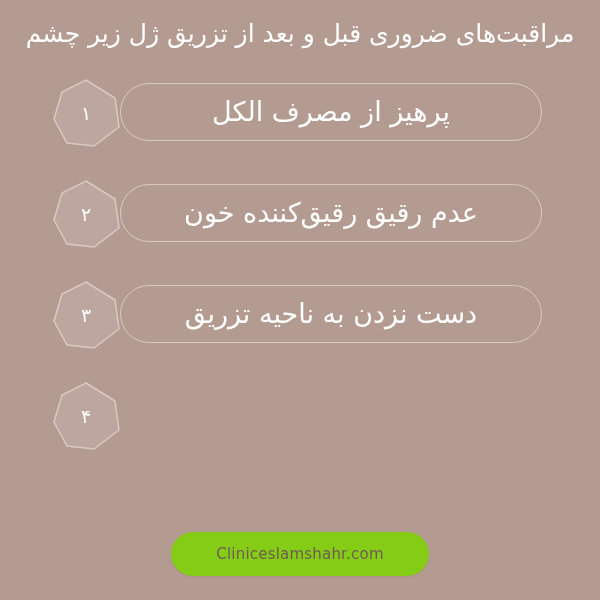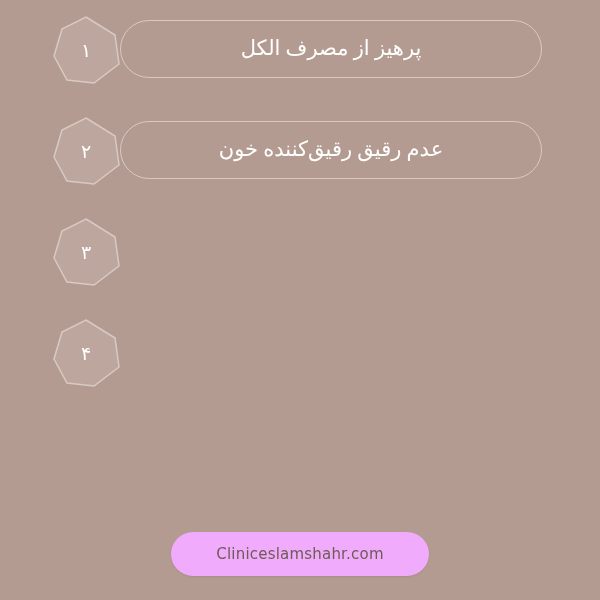--- a/index.html
+++ b/index.html
@@ -62,27 +62,26 @@
     border: 1px solid #d8cac3;
     border-radius: 32px;
     background: transparent;
     display: flex;
     align-items: center;
     justify-content: center;
     box-sizing: border-box;
   }
   .pill-label {
     color: #ffffff;
-    font-size: 21px;
+    font-size: 27px;
     line-height: 1.2;
     direction: rtl;
     text-align: center;
     padding: 0 16px;
     white-space: nowrap;
-    font-family: Liberation Serif, serif;
   }
   .badge {
     position: absolute;
     left: 0;
     top: 0;
     width: 72px;
     height: 72px;
     display: flex;
     align-items: center;
     justify-content: center;
@@ -99,41 +98,44 @@
     line-height: 1;
     direction: rtl;
   }
   .footer {
     height: 92px;
     display: flex;
     align-items: center;
     justify-content: center;
   }
   .footer-chip {
-    background: #f0abfc;
+    background: #84cc16;
     border-radius: 22px;
     height: 44px;
     min-width: 258px;
     display: flex;
     align-items: center;
     justify-content: center;
     box-shadow: 0 1px 2px rgba(0,0,0,0.08);
   }
   .footer-text {
     color: #6f5b53;
     font-size: 15px;
     direction: ltr;
     letter-spacing: 0.2px;
   }
 </style>
 </head>
 <body>
 
 <div class="poster">
 
+  <div class="title-bar">
+    <div class="title-text">مراقبت‌های ضروری قبل و بعد از تزریق ژل زیر چشم</div>
+  </div>
 
   <div class="list">
 
     <div class="row">
       <div class="pill">
         <span class="pill-label">پرهیز از مصرف الکل</span>
       </div>
       <div class="badge">
         <svg width="72" height="72" viewBox="0 0 72 72" aria-hidden="true">
           <polygon points="36,3 65,21 69,50 44,69 17,66 4,42 12,15" fill="#bda69d" stroke="#d8cac3" stroke-width="1.5"></polygon>
@@ -148,20 +150,23 @@
       </div>
       <div class="badge">
         <svg width="72" height="72" viewBox="0 0 72 72" aria-hidden="true">
           <polygon points="36,3 65,21 69,50 44,69 17,66 4,42 12,15" fill="#bda69d" stroke="#d8cac3" stroke-width="1.5"></polygon>
         </svg>
         <span class="badge-num">۲</span>
       </div>
     </div>
 
     <div class="row">
+      <div class="pill">
+        <span class="pill-label">دست نزدن به ناحیه تزریق</span>
+      </div>
       <div class="badge">
         <svg width="72" height="72" viewBox="0 0 72 72" aria-hidden="true">
           <polygon points="36,3 65,21 69,50 44,69 17,66 4,42 12,15" fill="#bda69d" stroke="#d8cac3" stroke-width="1.5"></polygon>
         </svg>
         <span class="badge-num">۳</span>
       </div>
     </div>
 
     <div class="row">
       <div class="badge">

